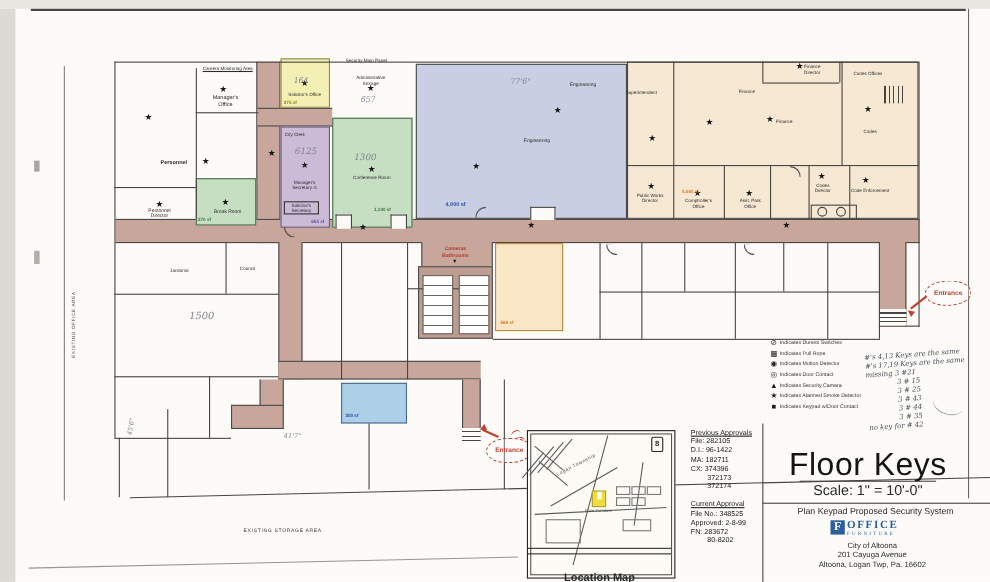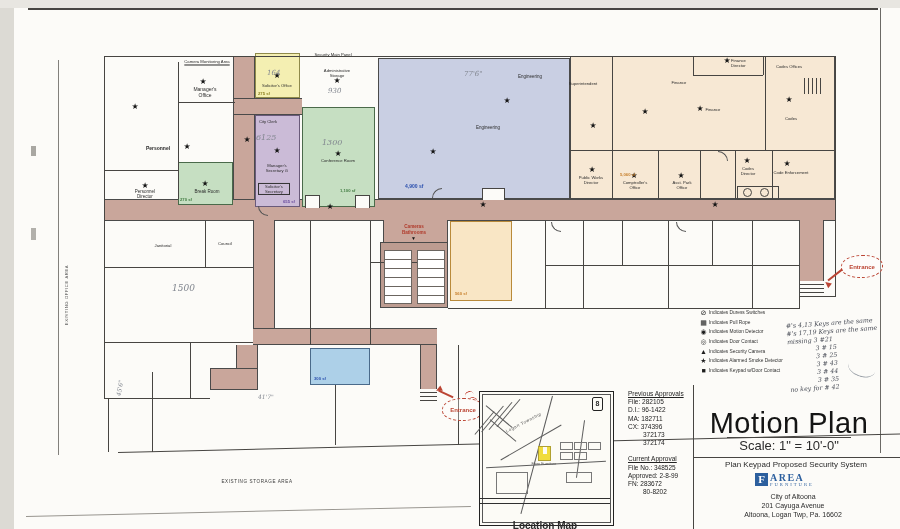--- a/index.html
+++ b/index.html
@@ -188,23 +188,23 @@
   <div class="sf" style="left:180px;top:199px;color:#3f7a3f;font-size:4.2px">270 sf</div>
   <div class="sf" style="left:258px;top:93px;color:#8a7d1f;font-size:4.2px">275 sf</div>
   <div class="sf" style="left:283px;top:201px;color:#6b4e9e;font-size:4.2px">655 sf</div>
   <div class="sf" style="left:340px;top:190px;color:#3f7a3f;font-size:4.2px">1,100 sf</div>
   <div class="sf" style="left:405px;top:186px;color:#2a4fae">4,900 sf</div>
   <div class="sf" style="left:620px;top:174px;color:#c77f2a;font-size:4.2px">5,060 sf</div>
   <div class="sf" style="left:455px;top:293px;color:#c77f2a;font-size:4.2px">560 sf</div>
   <div class="sf" style="left:314px;top:378px;color:#2a4fae;font-size:4.2px">300 sf</div>
 
   <span class="hand" style="left:267px;top:70px;font-size:7px">164</span>
-  <span class="hand" style="left:256px;top:134px;font-size:8px">6125</span>
+  <span class="hand" style="left:268px;top:134px;font-size:8px">6125</span>
   <span class="hand" style="left:322px;top:139px;font-size:8px">1300</span>
-  <span class="hand" style="left:328px;top:88px;font-size:7px">930</span>
+  <span class="hand" style="left:328px;top:88px;font-size:7px">657</span>
   <span class="hand" style="left:464px;top:71px;font-size:7px">77'6"</span>
   <span class="hand" style="left:172px;top:284px;font-size:9px">1500</span>
   <span class="hand" style="left:258px;top:394px;font-size:6px">41'7"</span>
   <span class="hand" style="left:112px;top:385px;font-size:6px;transform:rotate(-80deg)">45'6"</span>
 
   <div class="lbl red" style="left:414px;top:229px;width:34px;font-weight:bold;font-size:4.6px">Cameras Bathrooms</div>
   <span class="abs" style="left:411px;top:235px;font-size:5px;color:#111">▼</span>
   <div class="cloud" style="left:841px;top:255px;width:40px;height:21px">
       <span>Entrance</span>
     </div>
@@ -275,29 +275,29 @@
     <div class="ind">372174</div>
     <div class="head" style="margin-top:8px">Current Approval</div>
     <div>File No.: 348525</div>
     <div>Approved: 2-8-99</div>
     <div>FN: 283672</div>
     <div class="ind">80-8202</div>
   </div>
 
   <div id="titleblock">
     <i class="w" style="left:693px;top:385px;width:1px;height:144px"></i>
-    <div class="lbl big" style="left:789px;top:423px;white-space:nowrap">Motion Plan</div>
+    <div class="lbl big" style="left:789px;top:423px;white-space:nowrap">Floor Keys</div>
     <i class="w" style="left:727px;top:437px;width:124px;height:1px"></i>
     <div class="lbl" style="left:789px;top:446px;font-size:13px;white-space:nowrap">Scale: 1" = 10'-0"</div>
     <i class="w" style="left:693px;top:457px;width:207px;height:1px"></i>
     <div class="lbl" style="left:796px;top:465px;font-size:8px;white-space:nowrap">Plan Keypad Proposed Security System</div>
     <div class="abs" style="left:755px;top:473px;display:flex;align-items:flex-start">
       <span style="display:inline-block;width:13px;height:13px;background:#2c5f9e;color:#fff;font-family:'Liberation Serif',serif;font-weight:bold;font-size:11px;text-align:center;line-height:13px">F</span>
       <span style="display:inline-block;margin-left:2px">
-        <span style="display:block;font-family:'Liberation Serif',serif;font-weight:bold;font-size:10px;letter-spacing:1.5px;color:#2c5f9e;line-height:9px">AREA</span>
+        <span style="display:block;font-family:'Liberation Serif',serif;font-weight:bold;font-size:10px;letter-spacing:1.5px;color:#2c5f9e;line-height:9px">OFFICE</span>
         <span style="display:block;font-family:'Liberation Serif',serif;font-size:4.6px;letter-spacing:2px;color:#2c5f9e">FURNITURE</span>
       </span>
     </div>
     <div class="lbl" style="left:793px;top:497px;font-size:7px;white-space:nowrap">City of Altoona</div>
     <div class="lbl" style="left:793px;top:506px;font-size:7px;white-space:nowrap">201 Cayuga Avenue</div>
     <div class="lbl" style="left:793px;top:515px;font-size:7px;white-space:nowrap">Altoona, Logan Twp, Pa. 16602</div>
   </div>
 
   <div id="map">
     <div class="mline" style="left:4px;top:16px;width:1px;height:30px;transform:rotate(40deg)"></div>

